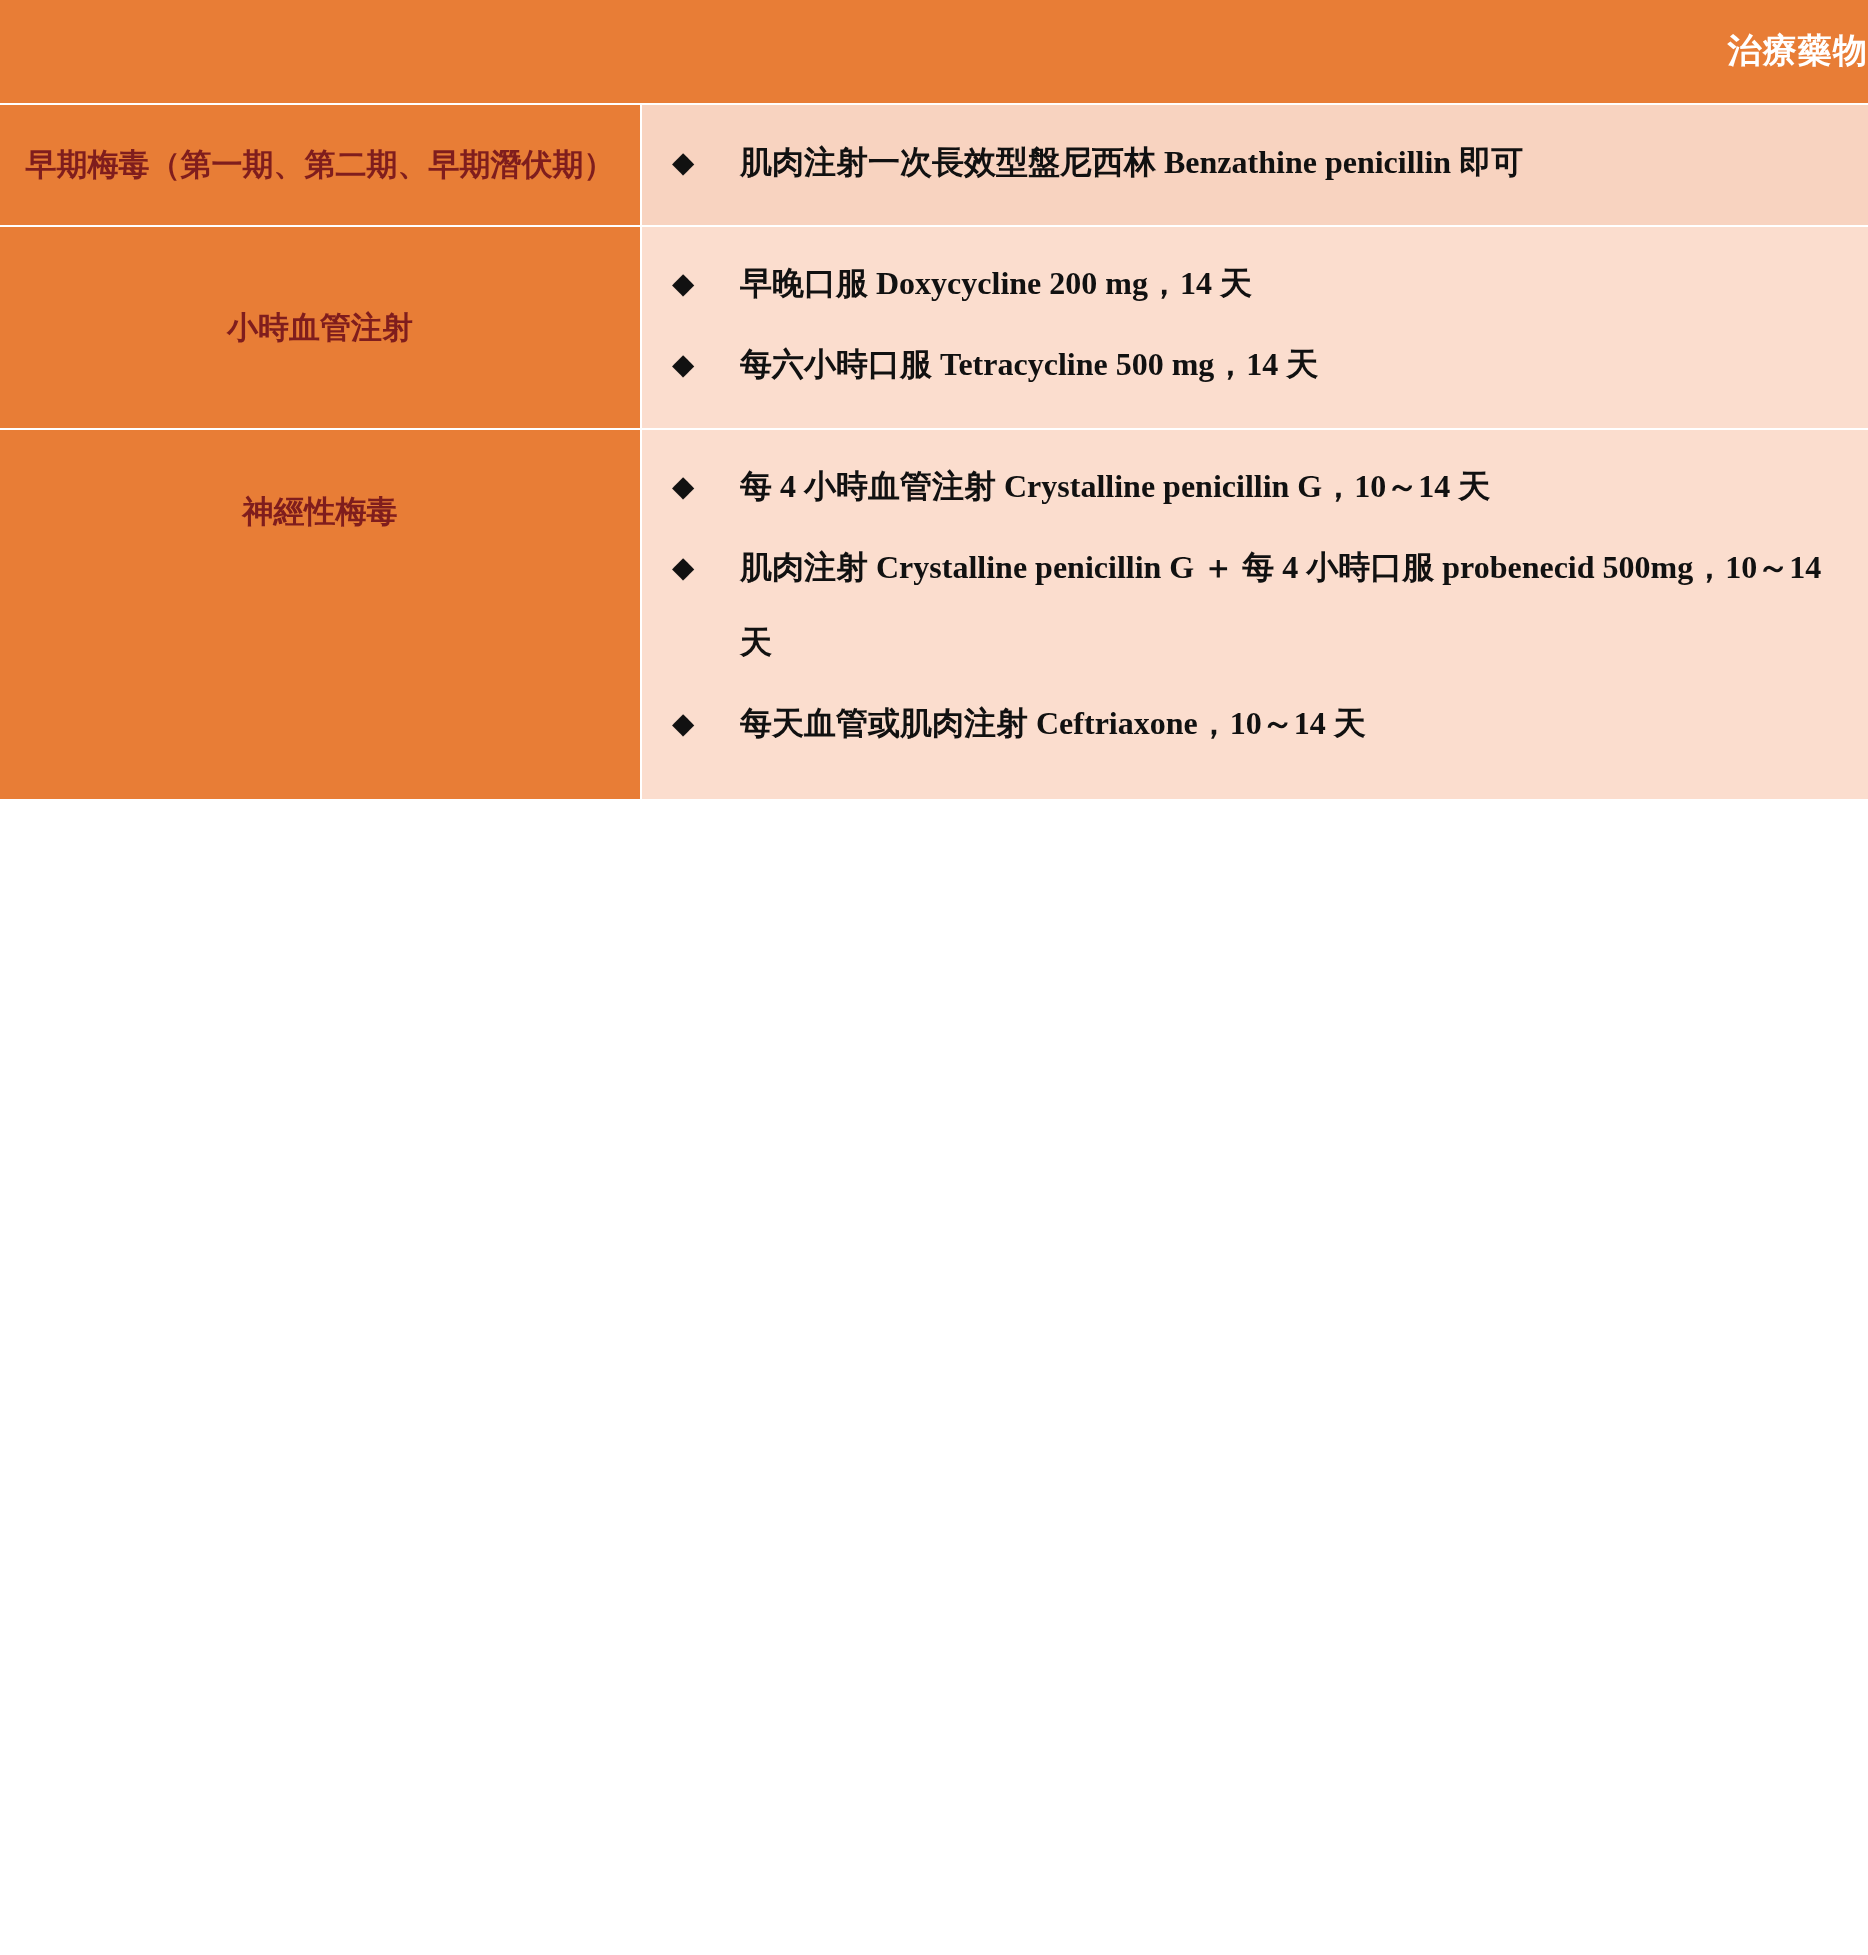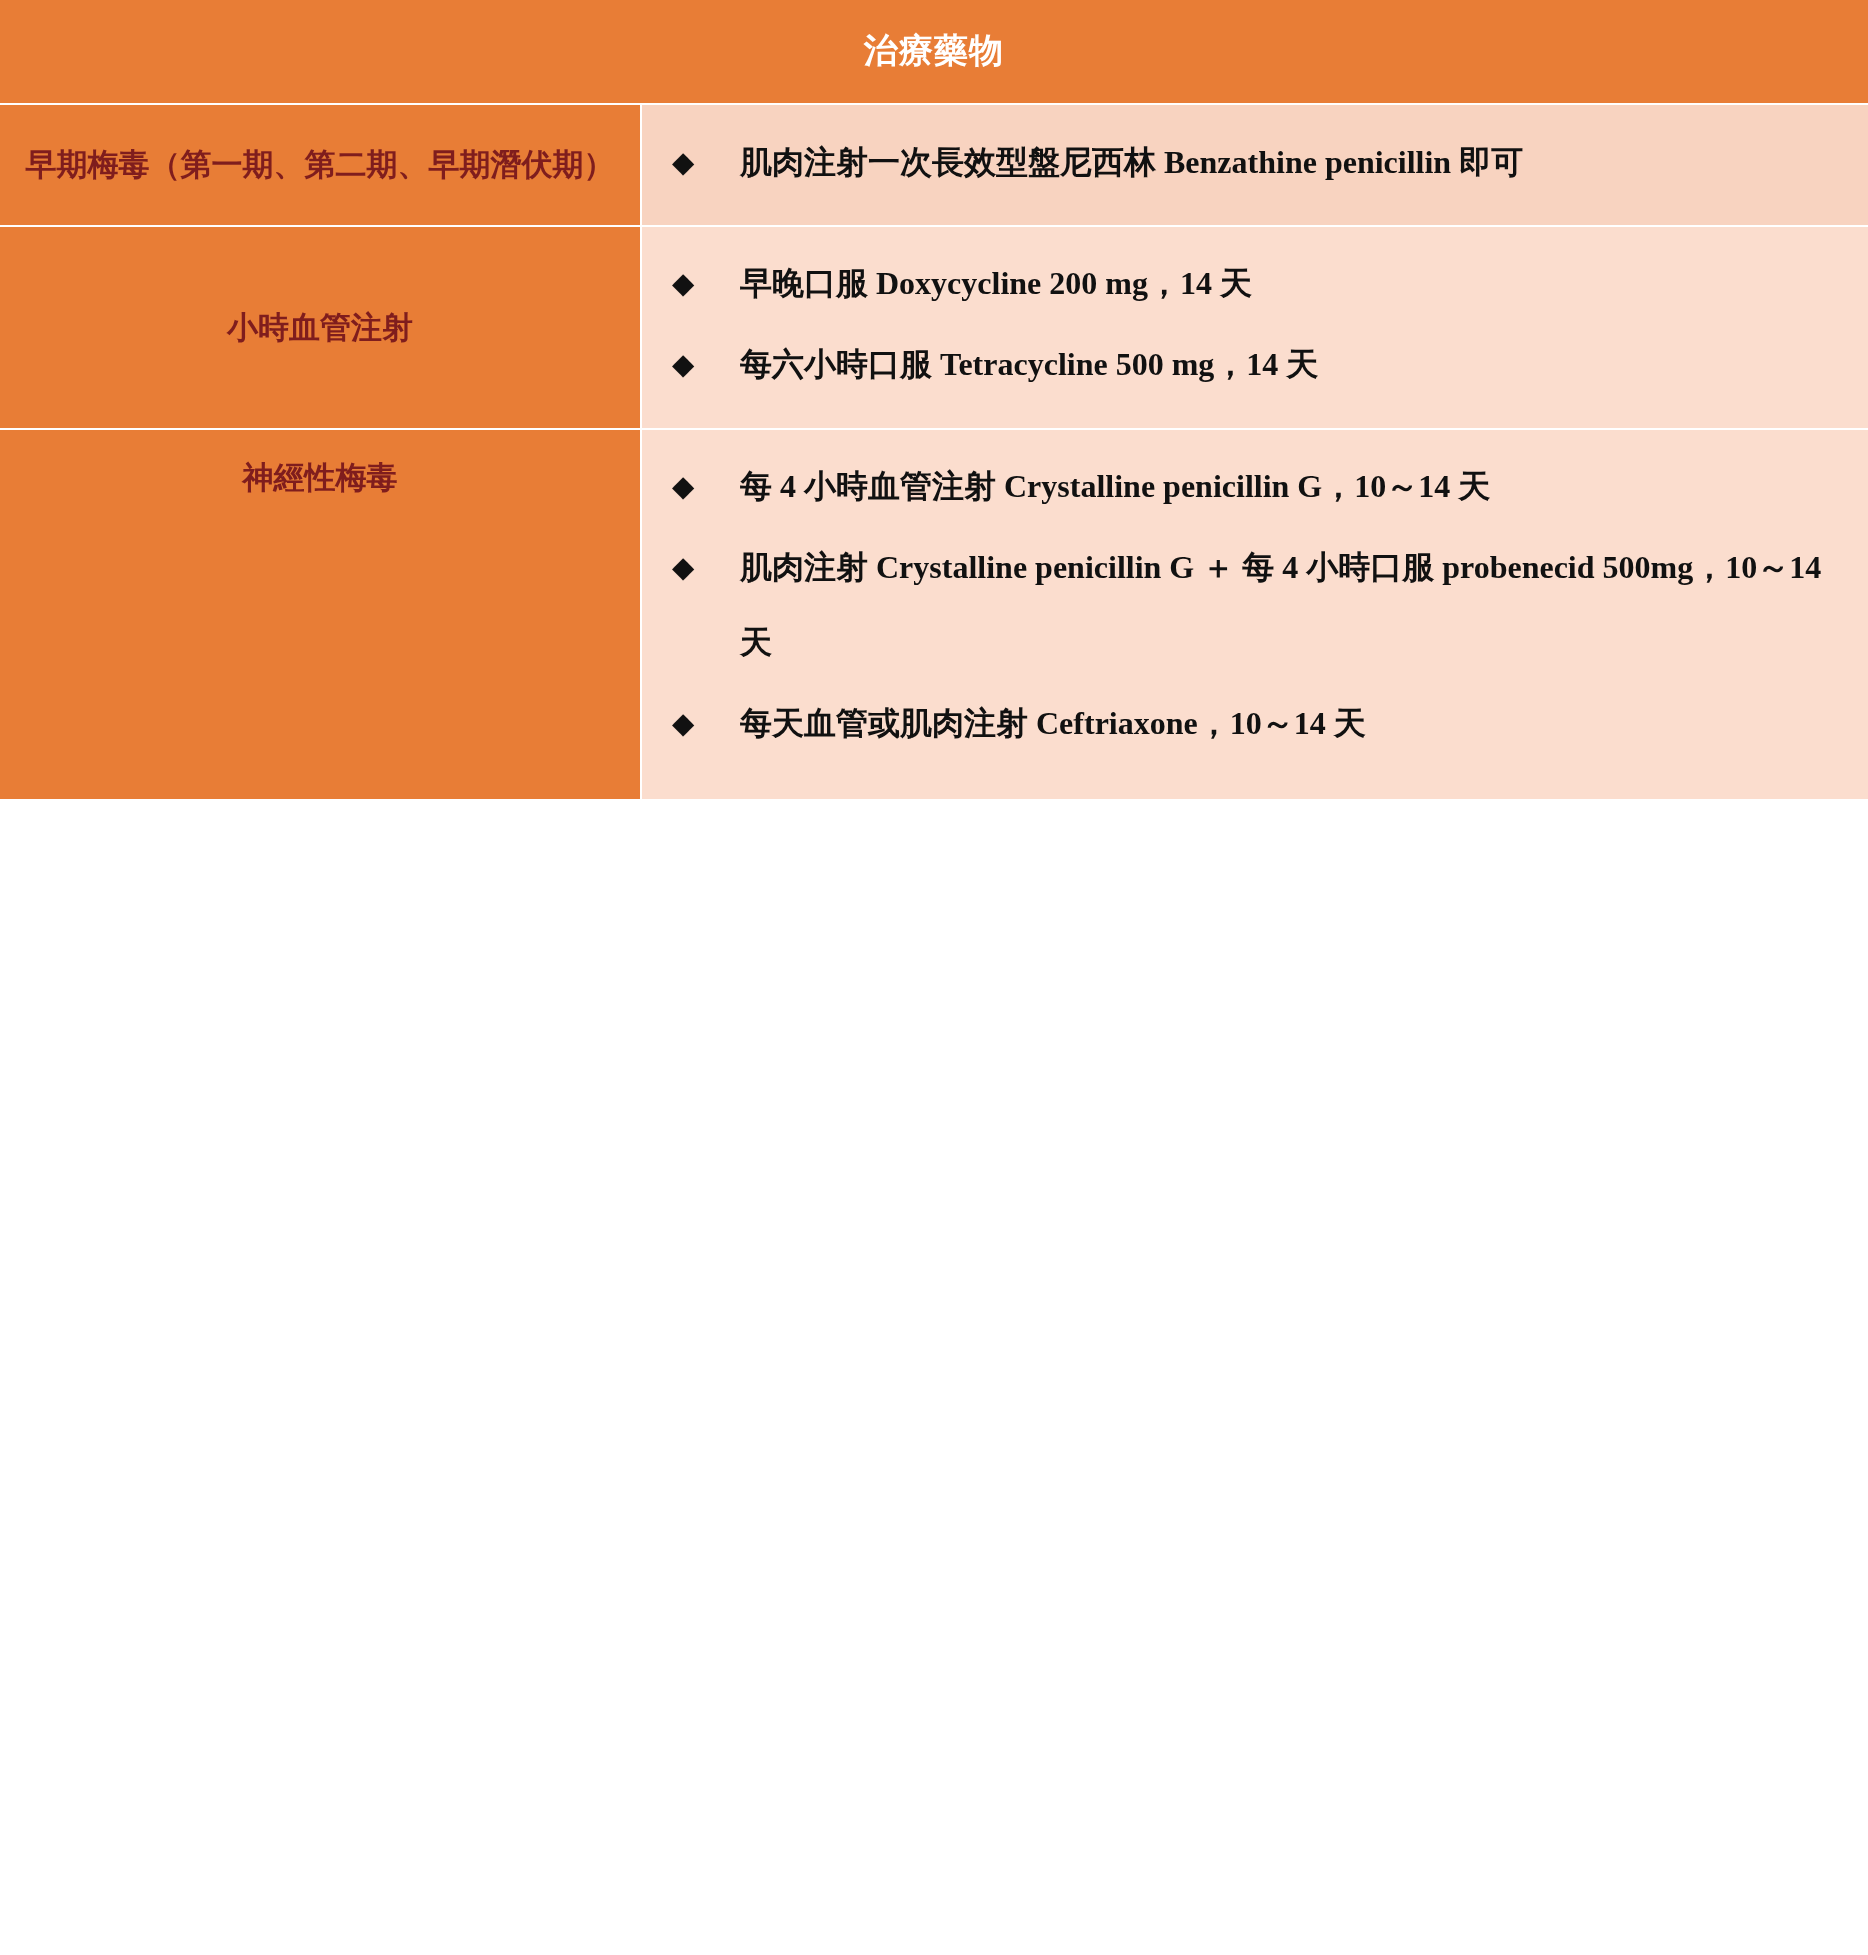--- a/index.html
+++ b/index.html
@@ -14,21 +14,21 @@
   .table {
     width: 1868px;
     border-collapse: collapse;
     table-layout: fixed;
   }
   .header-row td {
     background: #E87D36;
     color: #ffffff;
     font-size: 34px;
     font-weight: 700;
-    text-align: center;
+    text-align: right;
     padding: 28px 0 29px 0;
     letter-spacing: 1.1px;
   }
   .label-cell {
     width: 641px;
     background: #E87D36;
     color: #7f1d1d;
     font-size: 31px;
     font-weight: 700;
     text-align: center;
@@ -115,21 +115,21 @@
           <li class="bullet-item">
             <span class="bullet-mark">◆</span>
             <span class="bullet-text">每六小時口服 Tetracycline 500 mg，14 天</span>
           </li>
         </ul>
       </td>
     </tr>
 
 
     <tr class="row-neuro">
-      <td class="label-cell" style="vertical-align:top; padding-top:12px;">神經性梅毒</td>
+      <td class="label-cell" style="vertical-align:top; padding-top:46px;">神經性梅毒</td>
       <td class="content-cell">
         <ul class="bullet-list">
           <li class="bullet-item">
             <span class="bullet-mark">◆</span>
             <span class="bullet-text">每 4 小時血管注射 Crystalline penicillin G，10～14 天</span>
           </li>
           <li class="bullet-item">
             <span class="bullet-mark">◆</span>
             <span class="bullet-text">肌肉注射 Crystalline penicillin G ＋ 每 4 小時口服 probenecid 500mg，10～14 天</span>
           </li>

